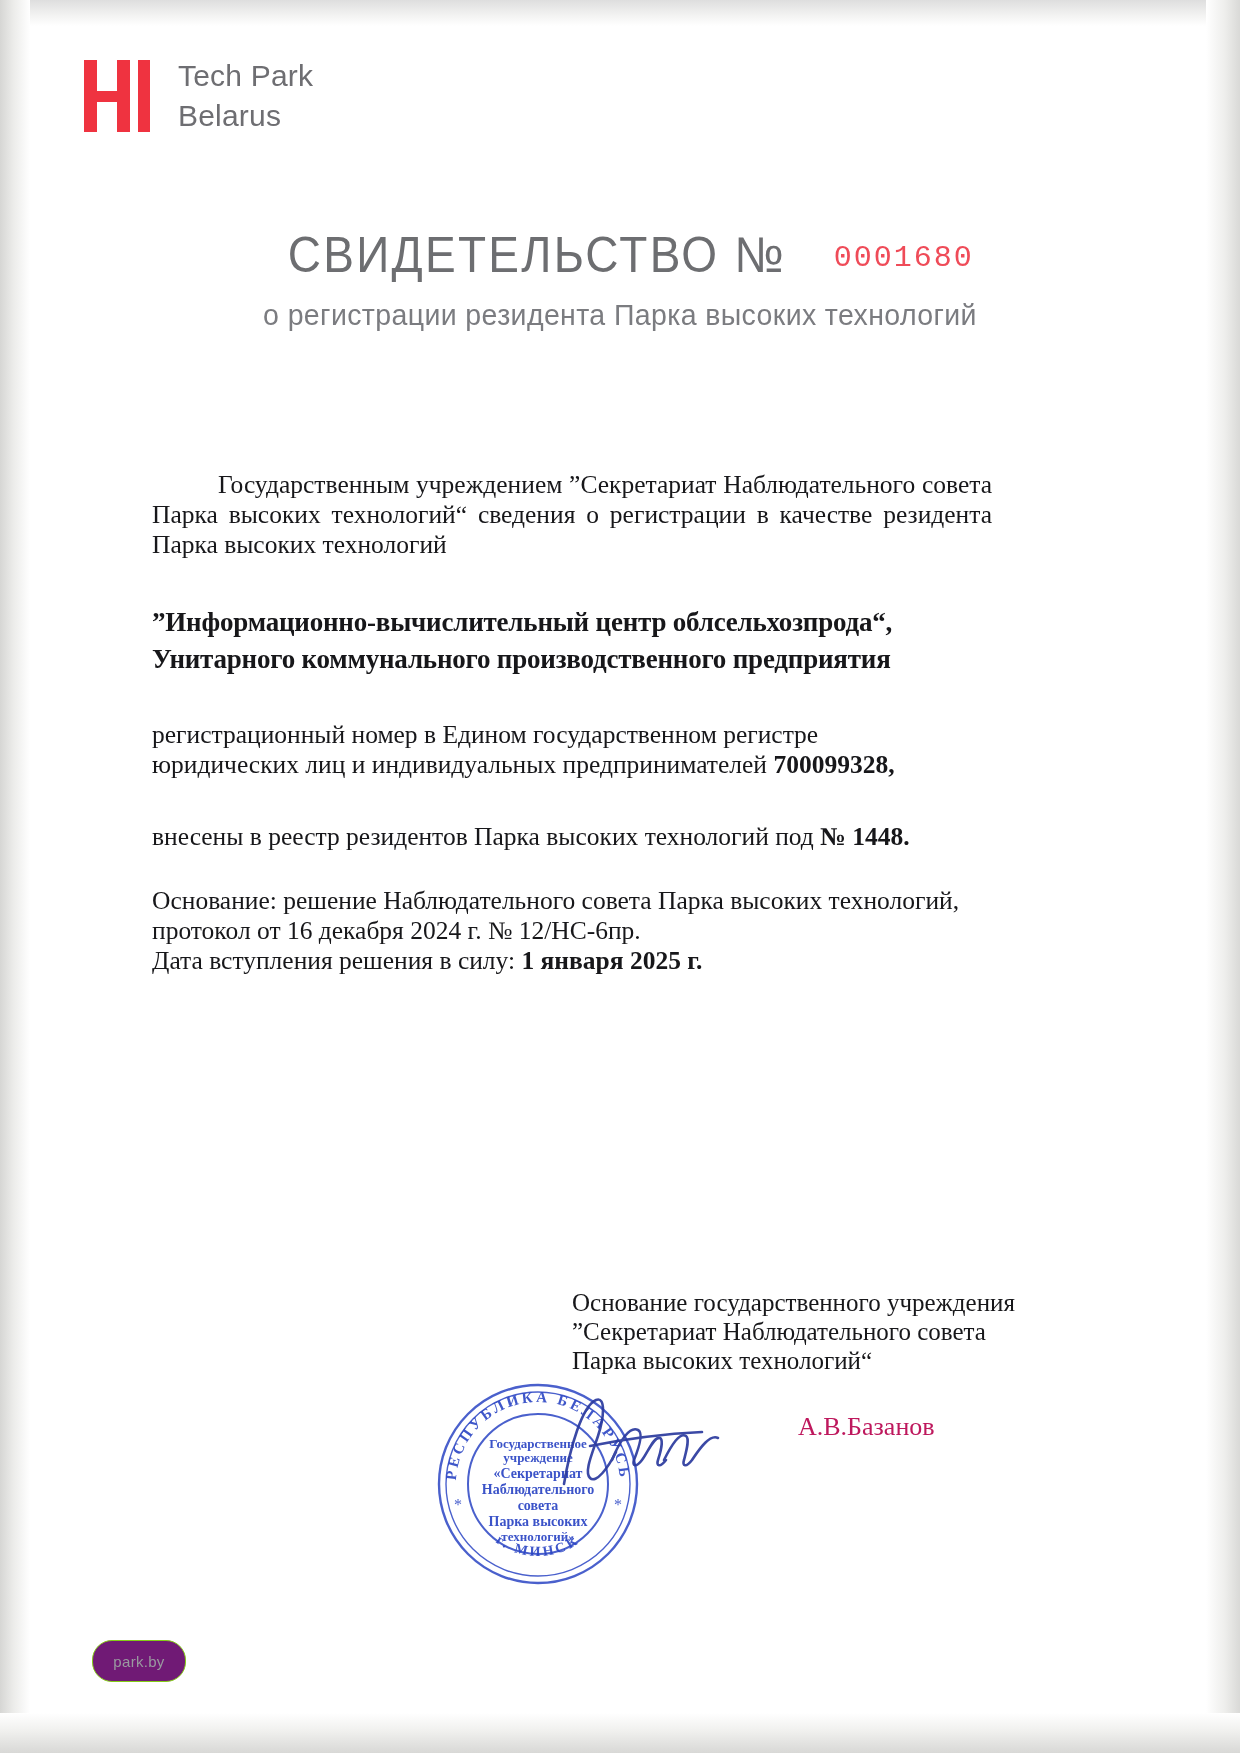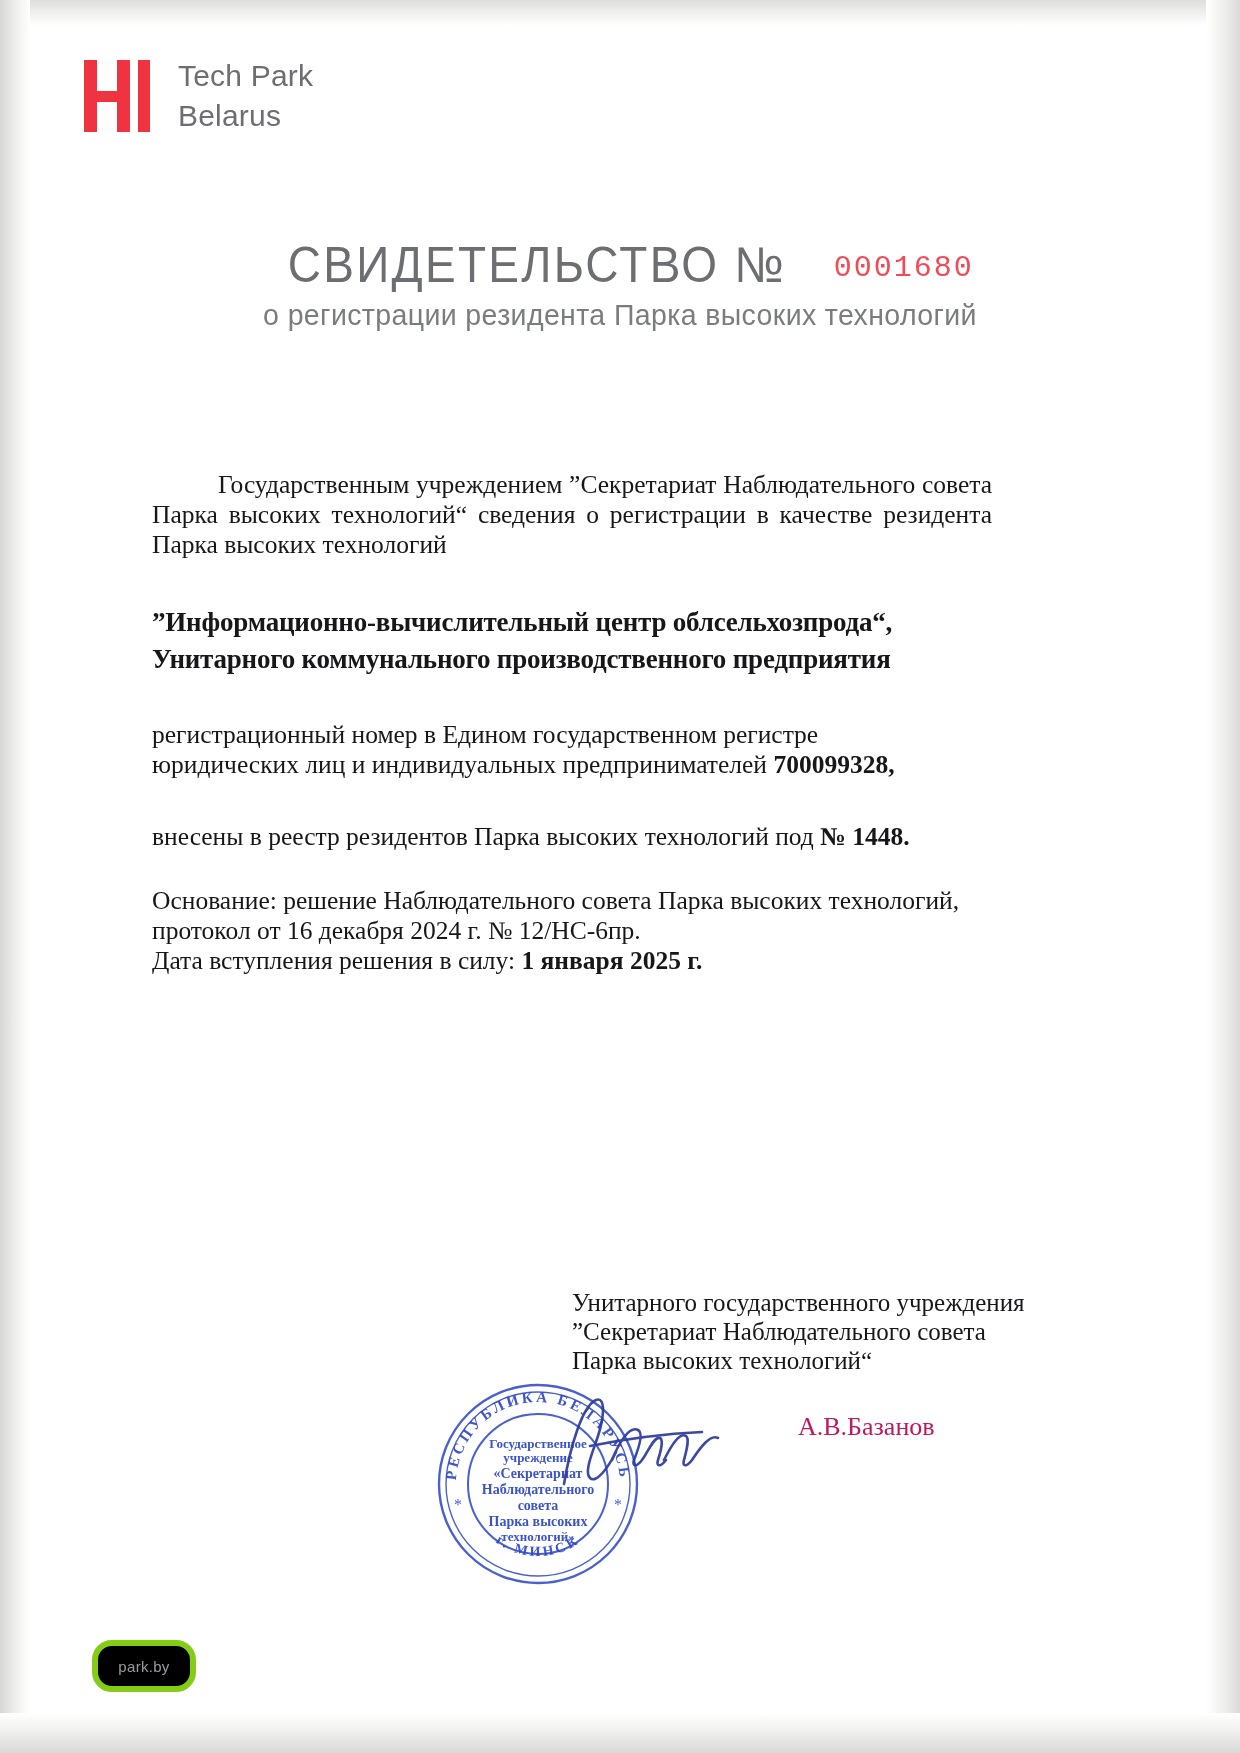--- a/index.html
+++ b/index.html
@@ -76,21 +76,21 @@
     line-height: 40px;
     color: #6e6e72;
     font-weight: 300;
     letter-spacing: 0.2px;
   }
 
   
   .heading-row {
     position: absolute;
     left: 0;
-    top: 236px;
+    top: 226px;
     width: 1240px;
     text-align: center;
     white-space: nowrap;
   }
   .heading-main {
     font-family: "Liberation Sans Narrow", "Liberation Sans", sans-serif;
     font-size: 50px;
     letter-spacing: 2.5px;
     color: #6d6e71;
     font-weight: 400;
@@ -191,26 +191,26 @@
     pointer-events: none;
   }
 
   
   .footer-badge {
     position: absolute;
     left: 92px;
     top: 1640px;
     width: 92px;
     height: 40px;
-    border: 6px solid #84cc16;
+    border: 1px solid #84cc16;
     border-radius: 20px;
     display: flex;
     align-items: center;
     justify-content: center;
-    background: #000000;
+    background: #701a75;
   }
   .footer-badge span {
     font-family: "Liberation Sans", sans-serif;
     font-size: 15px;
     color: #9a9aa0;
     letter-spacing: 0.3px;
   }
 </style>
 </head>
 <body>
@@ -262,21 +262,21 @@
 
     <p class="para para-basis">
       <span>Основание: решение Наблюдательного совета Парка высоких технологий,</span><br>
       <span>протокол от 16 декабря 2024 г. № 12/НС-6пр.</span><br>
       <span>Дата вступления решения в силу:</span>
       <span class="b">1 января 2025 г.</span>
     </p>
   </div>
 
   <div class="sign-block">
-    <div>Унитарного государственного учреждения</div>
+    <div>Основание государственного учреждения</div>
     <div>”Секретариат Наблюдательного совета</div>
     <div>Парка высоких технологий“</div>
   </div>
   <div class="sign-name">А.В.Базанов</div>
 
   <div class="seal">
     <svg width="212" height="212" viewBox="0 0 212 212" xmlns="http://www.w3.org/2000/svg">
       <defs>
         <path id="arcTop" d="M 24,106 A 82,82 0 0 1 188,106" fill="none"></path>
         <path id="arcBottom" d="M 34,106 A 72,72 0 0 0 178,106" fill="none"></path>

